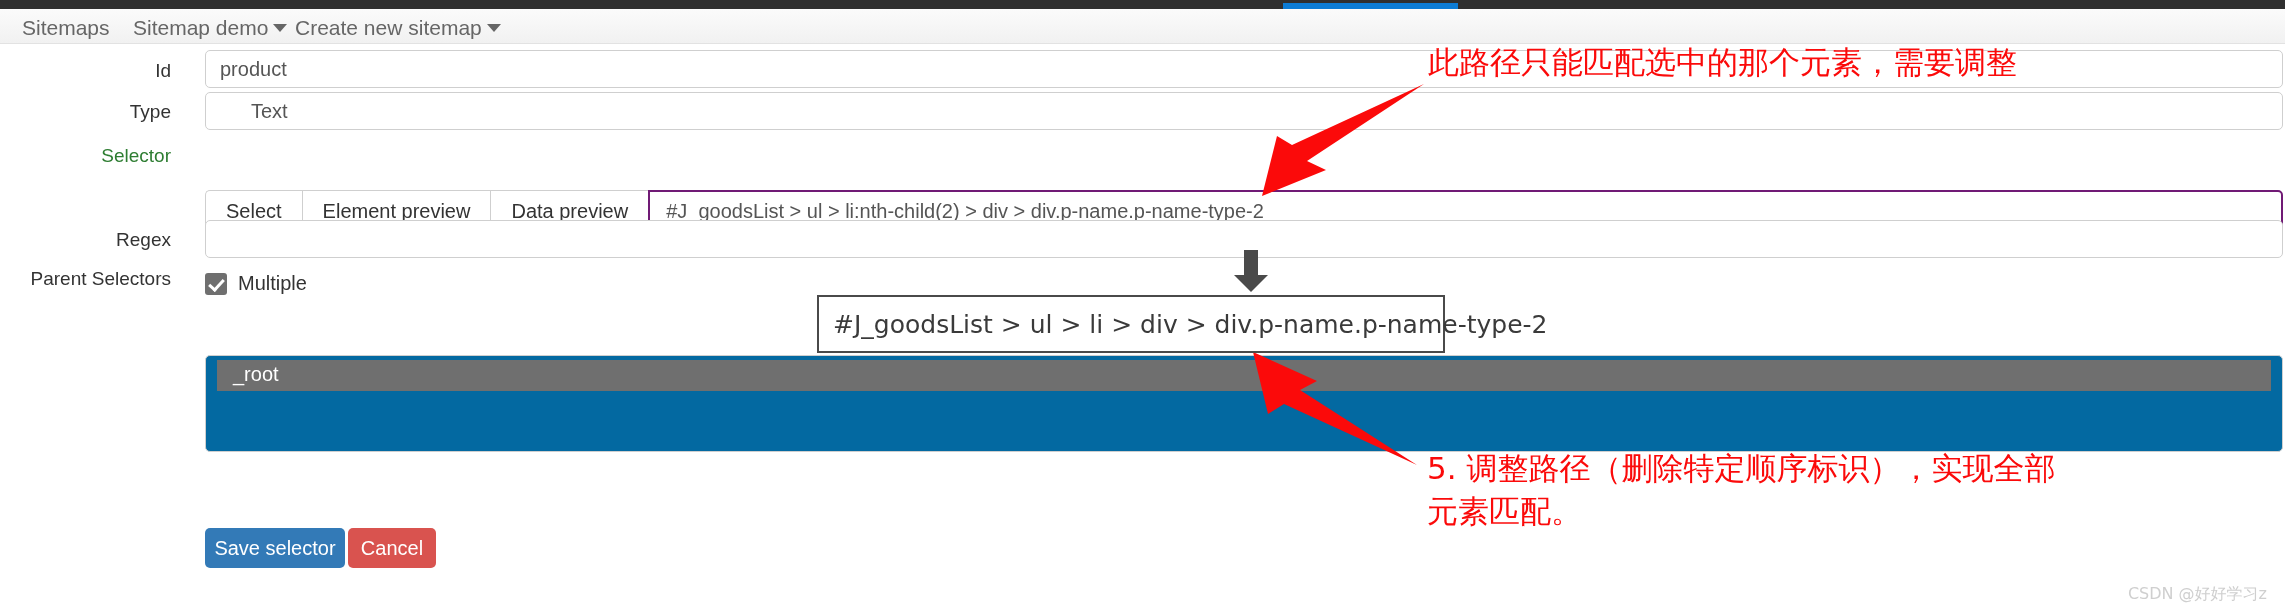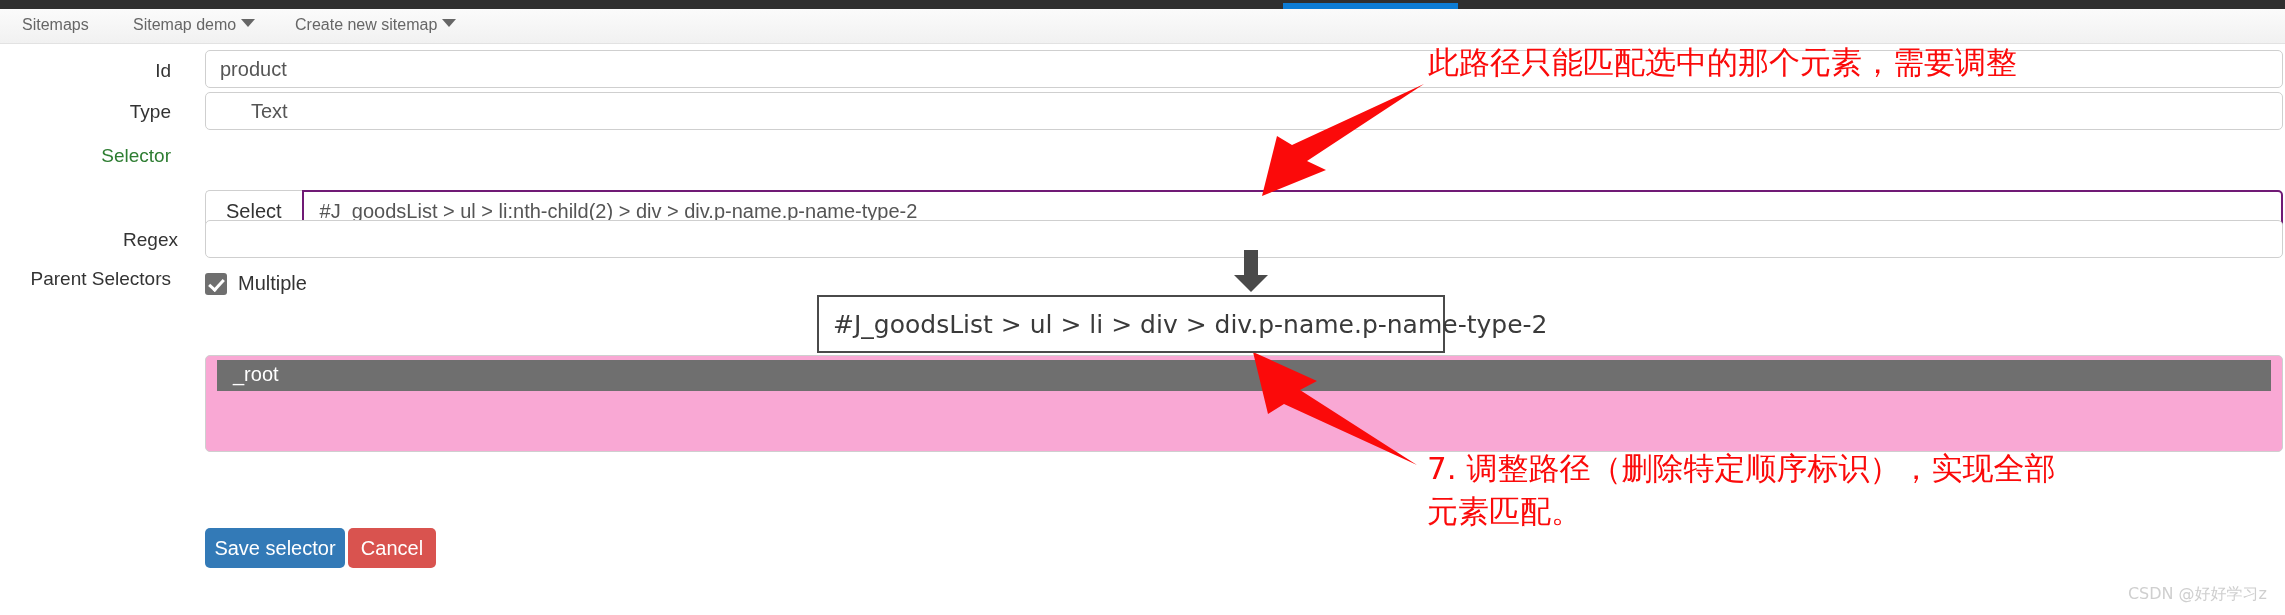--- a/index.html
+++ b/index.html
@@ -31,21 +31,21 @@
   #navbar {
     position: absolute;
     top: 9px; left: 0;
     width: 2285px; height: 35px;
     background: linear-gradient(to bottom, #fbfbfb 0%, #f1f1f1 100%);
     border-bottom: 1px solid #e2e2e2;
   }
   .nav-item {
     position: absolute;
     top: 7px;
-    font-size: 16px;
+    font-size: 21px;
     color: #666;
     white-space: nowrap;
     font-family: "Liberation Sans", sans-serif;
   }
   .caret {
     display: inline-block;
     width: 0; height: 0;
     border-left: 7px solid transparent;
     border-right: 7px solid transparent;
     border-top: 8px solid #666;
@@ -139,21 +139,21 @@
     font-size: 20px;
     color: #333;
     margin-left: 11px;
   }
 
   
   #parent-selectors-box {
     position: absolute;
     left: 205px; top: 355px;
     width: 2078px; height: 97px;
-    background: #f9a8d4;
+    background: #0369a1;
     border: 1px solid #cfcfcf;
     border-radius: 5px;
     padding: 4px 0 0 0;
     overflow: hidden;
   }
   #parent-selectors-box .opt {
     background: #6f6f6f;
     color: #ffffff;
     font-size: 20px;
     padding: 3px 0 5px 16px;
@@ -251,29 +251,31 @@
 
 <div class="f-label" style="left:0px; top:60px; width:171px;">Id</div>
 <div class="f-input" style="left:205px; top:50px; width:2078px; height:38px;">product</div>
 
 <div class="f-label" style="left:0px; top:101px; width:171px;">Type</div>
 <div class="f-input" style="left:205px; top:92px; width:2078px; height:38px;padding-left:45px;">Text</div>
 
 <div class="f-label green" style="left:0px; top:145px; width:171px;">Selector</div>
 <div id="selector-group">
   <div class="sel-btn">Select</div>
+  <div class="sel-btn">Element preview</div>
+  <div class="sel-btn">Data preview</div>
   <div id="selector-text-field">#J_goodsList &gt; ul &gt; li:nth-child(2) &gt; div &gt; div.p-name.p-name-type-2</div>
 </div>
 
 <div id="multiple-row">
   <div id="multiple-box"></div>
   <div id="multiple-label">Multiple</div>
 </div>
 
-<div class="f-label" style="left:0px; top:229px; width:171px;margin-left:7px;">Regex</div>
+<div class="f-label" style="left:0px; top:229px; width:171px;">Regex</div>
 <div class="f-input" style="left:205px; top:220px; width:2078px; height:38px;" placeholder=""></div>
 
 <div class="f-label" style="left:0px; top:268px; width:171px;">Parent Selectors</div>
 <div id="parent-selectors-box">
   <div class="opt">_root</div>
 </div>
 
 <div class="btn" id="save-selector-button">Save selector</div>
 <div class="btn" id="cancel-button">Cancel</div>
 
@@ -286,18 +288,18 @@
   <g>
     <path d="M 1244,250 L 1258,250 L 1258,275 L 1268,275 L 1251,292 L 1234,275 L 1244,275 Z" fill="#4a4a4a"></path>
   </g>
 
   <g>
     <path d="M 1417,465 L 1300,390 L 1317,381 L 1253,352 L 1268,414 L 1284,404 Z" fill="#fb0a0a"></path>
   </g>
 </svg>
 
 <div class="anno-text" id="anno-top">此路径只能匹配选中的那个元素，需要调整</div>
-<div class="anno-text" id="anno-bottom">7. 调整路径（删除特定顺序标识），实现全部
+<div class="anno-text" id="anno-bottom">5. 调整路径（删除特定顺序标识），实现全部
 元素匹配。</div>
 
 <div id="callout-box">#J_goodsList &gt; ul &gt; li &gt; div &gt; div.p-name.p-name-type-2</div>
 
 <div id="watermark">CSDN @好好学习z</div>
 
 </body></html>

